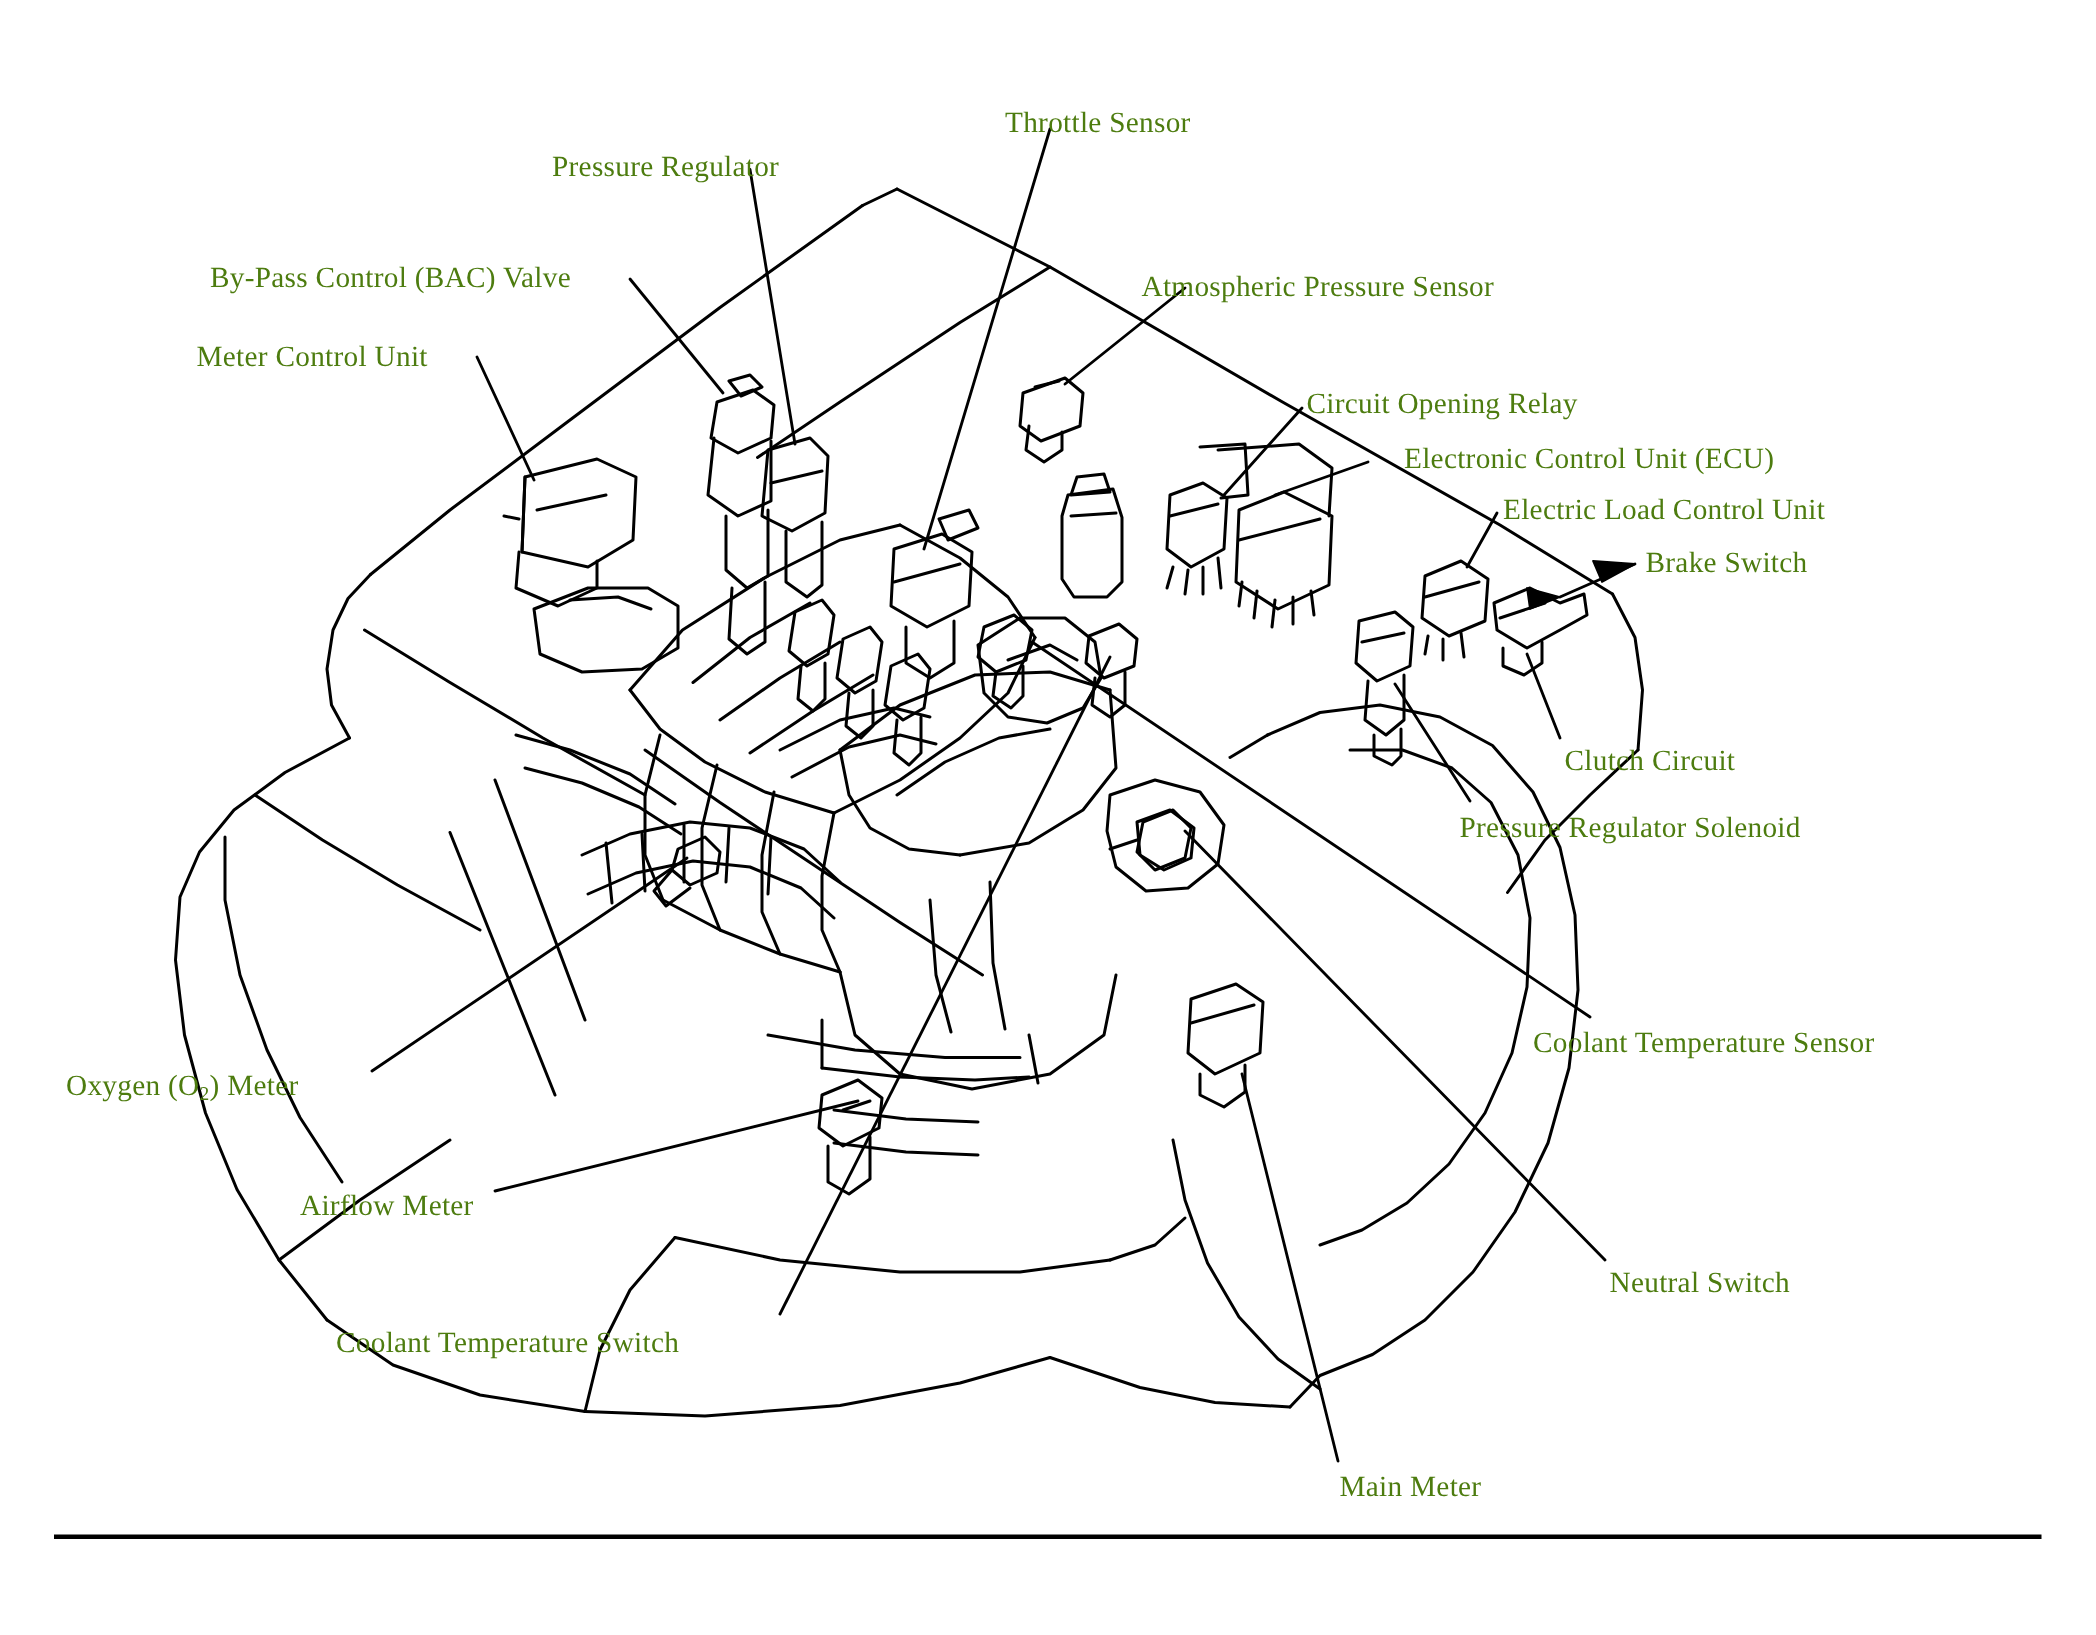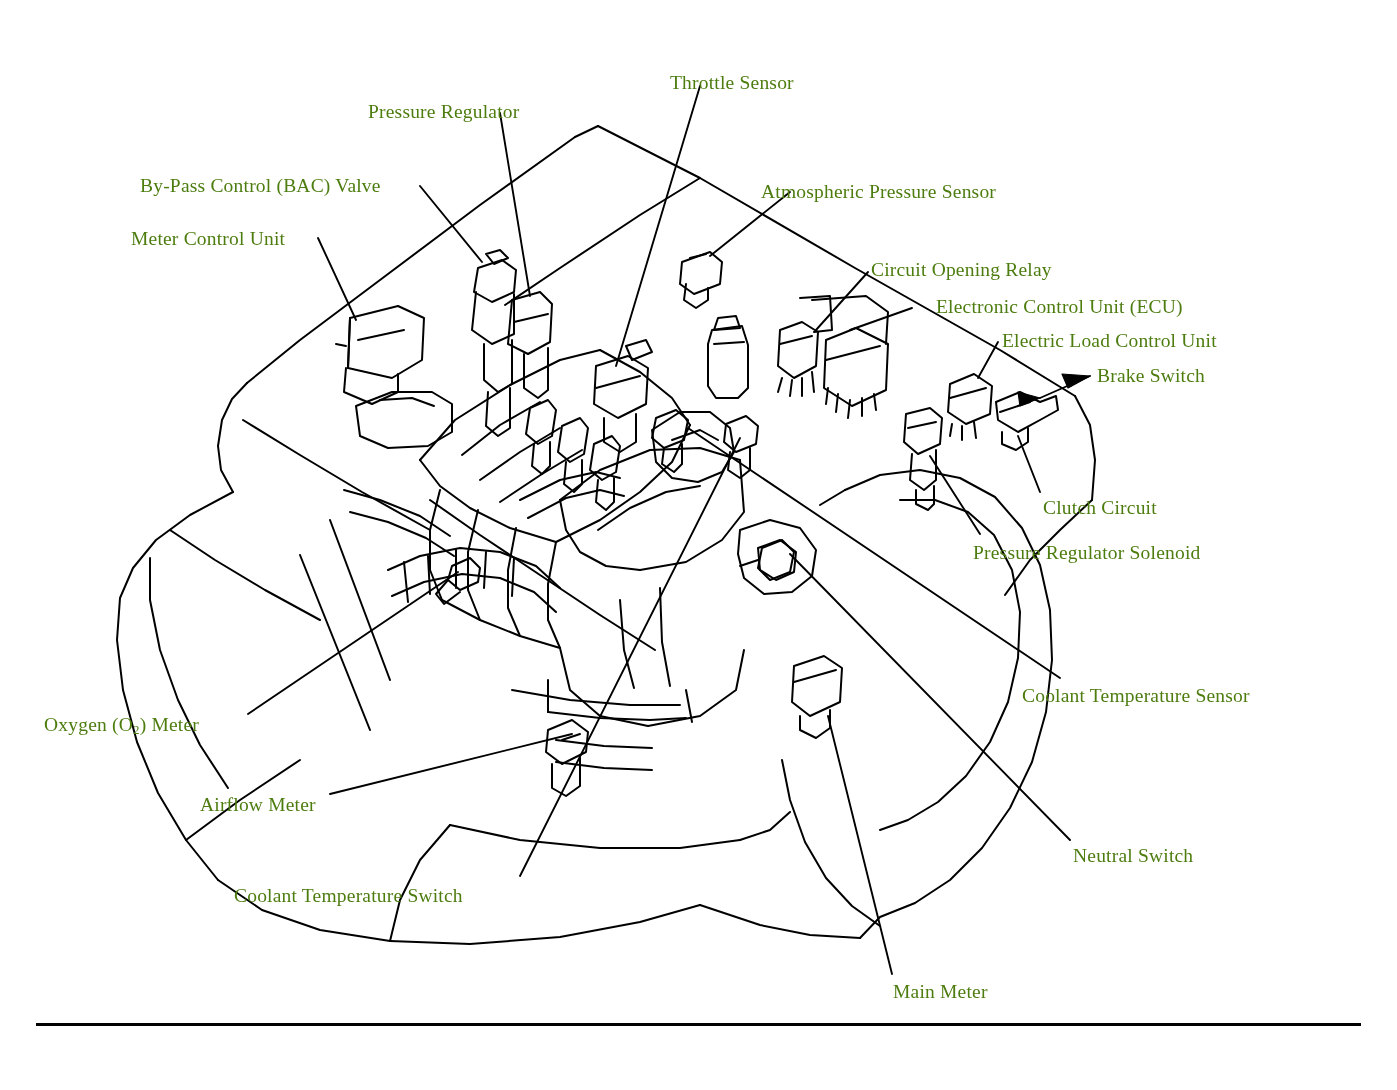--- a/index.html
+++ b/index.html
@@ -324,18 +324,18 @@
   <div class="label" style="left:761px; top:181px;">Atmospheric Pressure Sensor</div>
   <div class="label" style="left:871px; top:259px;">Circuit Opening Relay</div>
   <div class="label" style="left:936px; top:296px;">Electronic Control Unit (ECU)</div>
   <div class="label" style="left:1002px; top:330px;">Electric Load Control Unit</div>
   <div class="label" style="left:1097px; top:365px;">Brake Switch</div>
   <div class="label" style="left:1043px; top:497px;">Clutch Circuit</div>
   <div class="label" style="left:973px; top:542px;">Pressure Regulator Solenoid</div>
   <div class="label" style="left:1002px; top:685px;margin-left:20px;">Coolant Temperature Sensor</div>
   <div class="label" style="left:1073px; top:845px;">Neutral Switch</div>
   <div class="label" style="left:893px; top:981px;">Main Meter</div>
-  <div class="label" style="left:234px; top:885px;">Coolant Temperature Switch</div>
+  <div class="label" style="left:224px; top:885px;">Coolant Temperature Switch</div>
   <div class="label" style="left:200px; top:794px;">Airflow Meter</div>
   <div class="label" style="left:44px; top:714px;"><span>Oxygen (O</span><sub>2</sub><span>) Meter</span></div>
 
   <div class="footer-rule"></div>
 </div>
 
 </body></html>

